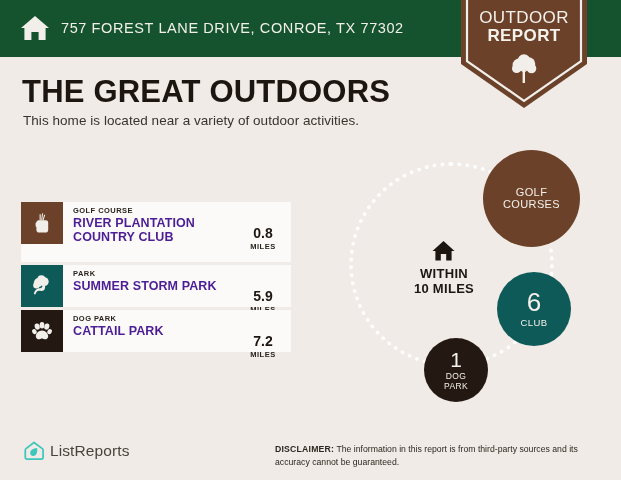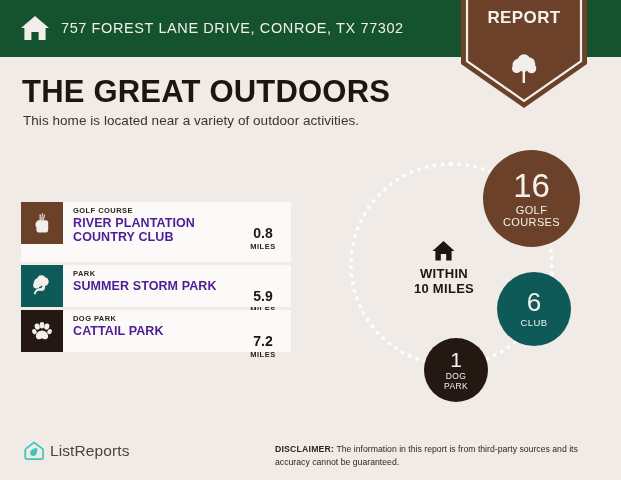--- a/index.html
+++ b/index.html
@@ -179,20 +179,21 @@
     </span>
     <div class="header-address">757 FOREST LANE DRIVE, CONROE, TX 77302</div>
   </div>
 
   <div class="badge">
     <svg width="126" height="112" viewBox="0 0 126 112" aria-hidden="true">
       <path d="M0 0 H126 V68 L63 112 L0 68 Z" fill="#6b4229"></path>
       <path d="M6 0 V65.2 L63 104.8 L120 65.2 V0" fill="none" stroke="#f2efeb" stroke-width="2.2"></path>
     </svg>
     <div class="badge-text">
+      <span class="l1">OUTDOOR</span>
       <span class="l2">REPORT</span>
     </div>
     <span class="badge-tree">
       <svg viewBox="0 0 26 30" width="26" height="30" aria-hidden="true">
         <g fill="#f2efeb">
           <circle cx="8" cy="11" r="6.4"></circle>
           <circle cx="17.5" cy="10" r="6.8"></circle>
           <circle cx="13" cy="6.5" r="6.2"></circle>
           <circle cx="5.6" cy="14.5" r="4.6"></circle>
           <circle cx="20.5" cy="14.5" r="4.8"></circle>
@@ -285,21 +286,20 @@
     <svg viewBox="0 0 23 22" width="23" height="22" aria-hidden="true">
       <path d="M11.5 1 L22.5 11 L19.6 11 L19.6 20.4 L14.2 20.4 L14.2 14 L8.8 14 L8.8 20.4 L3.4 20.4 L3.4 11 L0.5 11 Z" fill="#1d1510"></path>
     </svg>
   </span>
   <div class="center-lbl">
     <div>WITHIN</div>
     <div>10 MILES</div>
   </div>
 
   <div class="bubble" id="bubble-golf">
-    <div class="num">16</div>
     <div class="lbl">
       <div>GOLF</div>
       <div>COURSES</div>
     </div>
   </div>
 
   <div class="bubble" id="bubble-parks">
     <div class="num">6</div>
     <div class="lbl">
       <div>CLUB</div>

